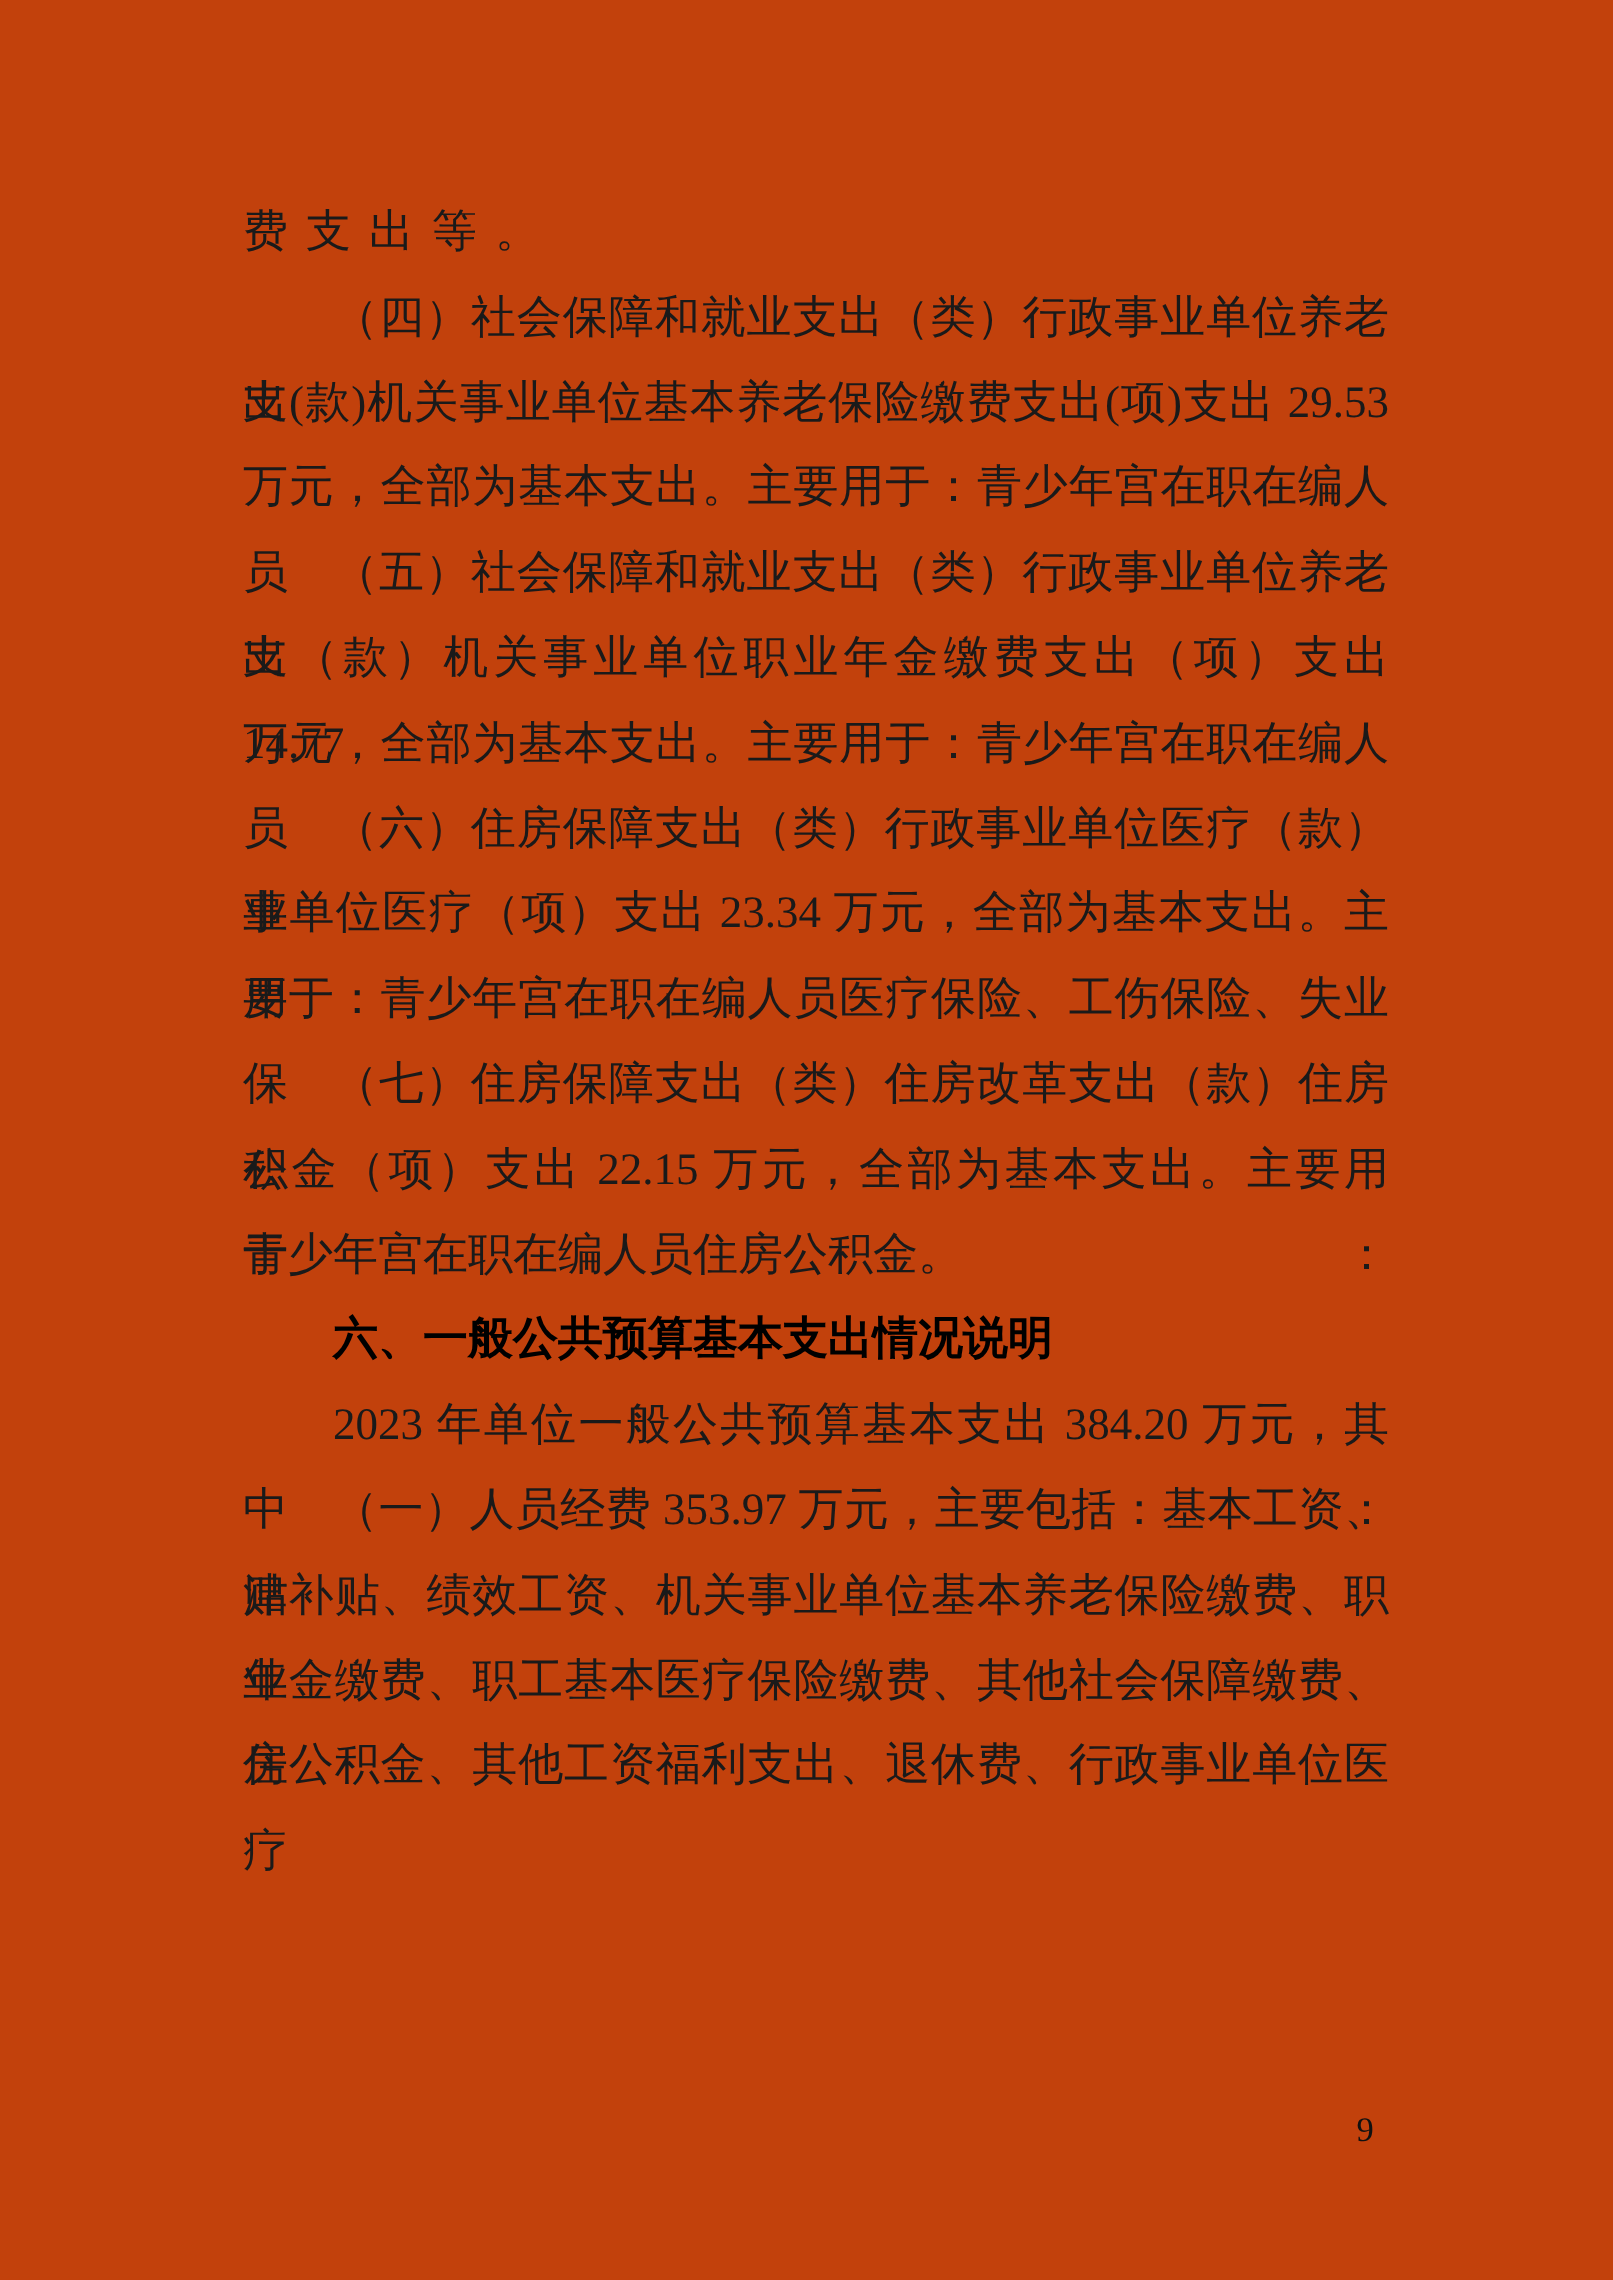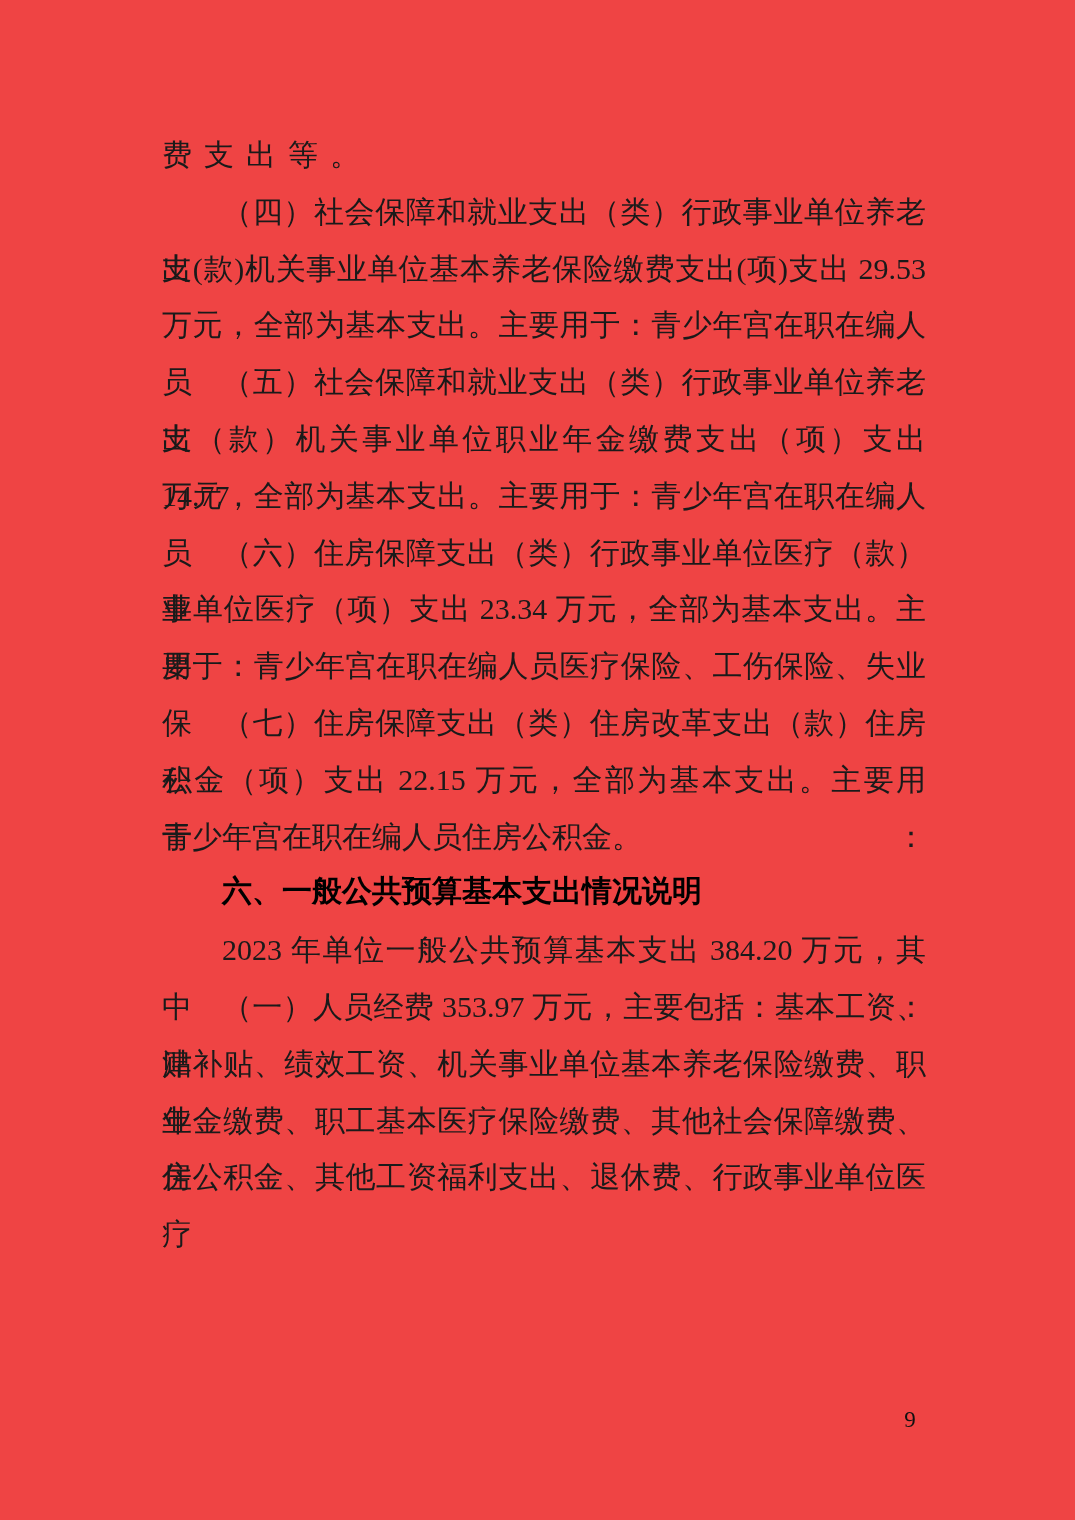--- a/index.html
+++ b/index.html
@@ -4,21 +4,21 @@
 <style>
   html, body {
     margin: 0;
     padding: 0;
     background: #ffffff;
   }
   .page {
     position: relative;
     width: 1075px;
     height: 1520px;
-    background: #ef4444;
+    background: #c2410c;
     overflow: hidden;
     font-family: "Liberation Serif", "DejaVu Serif", serif;
     color: #1a1a1a;
   }
   .text-block {
     position: absolute;
     left: 162px;
     top: 127px;
     width: 764px;
   }
@@ -35,21 +35,21 @@
     text-align-last: justify;
   }
   .line.indent {
     text-indent: 60px;
     font-family: Liberation Serif, serif;
   }
   .line.loose {
     letter-spacing: 12px;
   }
   .line.heading {
-    font-family: Liberation Mono, monospace;
+    font-family: Liberation Serif, serif;
     font-weight: 700;
     color: #000000;
   }
   .page-number {
     position: absolute;
     left: 897px;
     top: 1400px;
     width: 26px;
     text-align: center;
     font-size: 23px;

